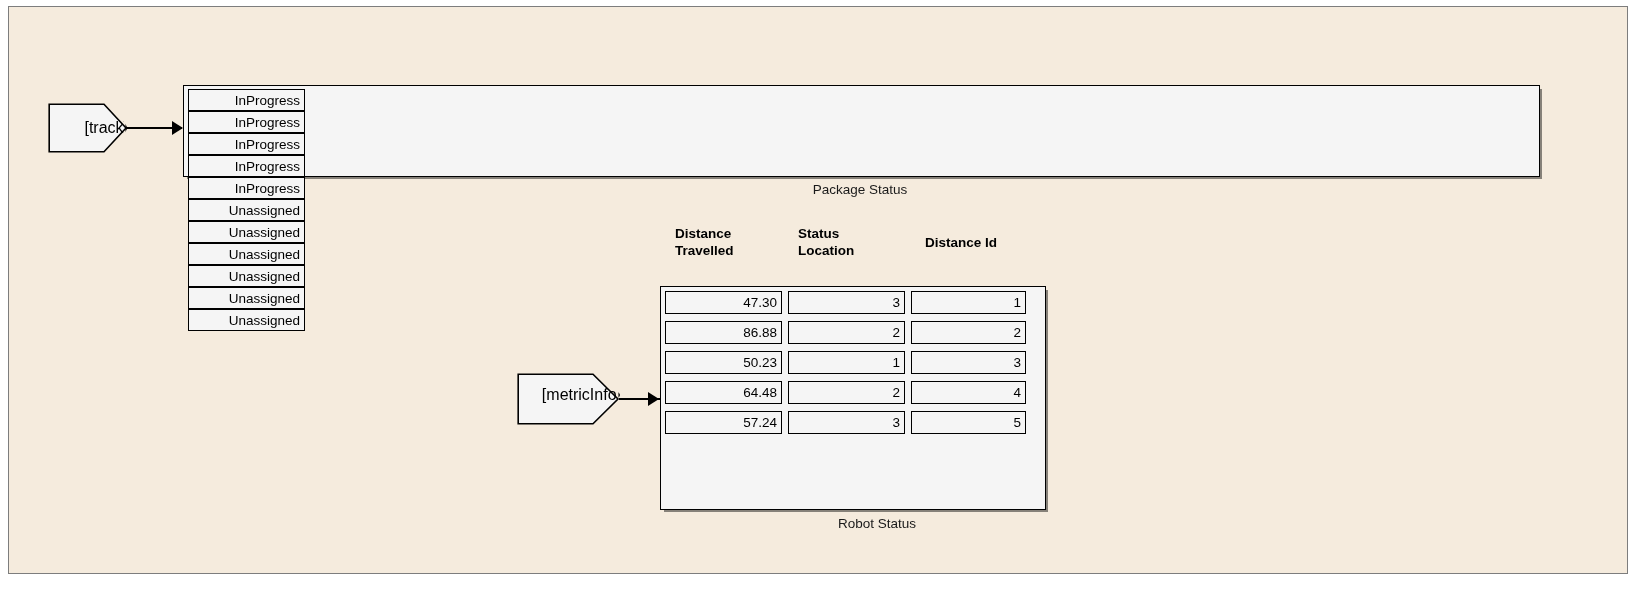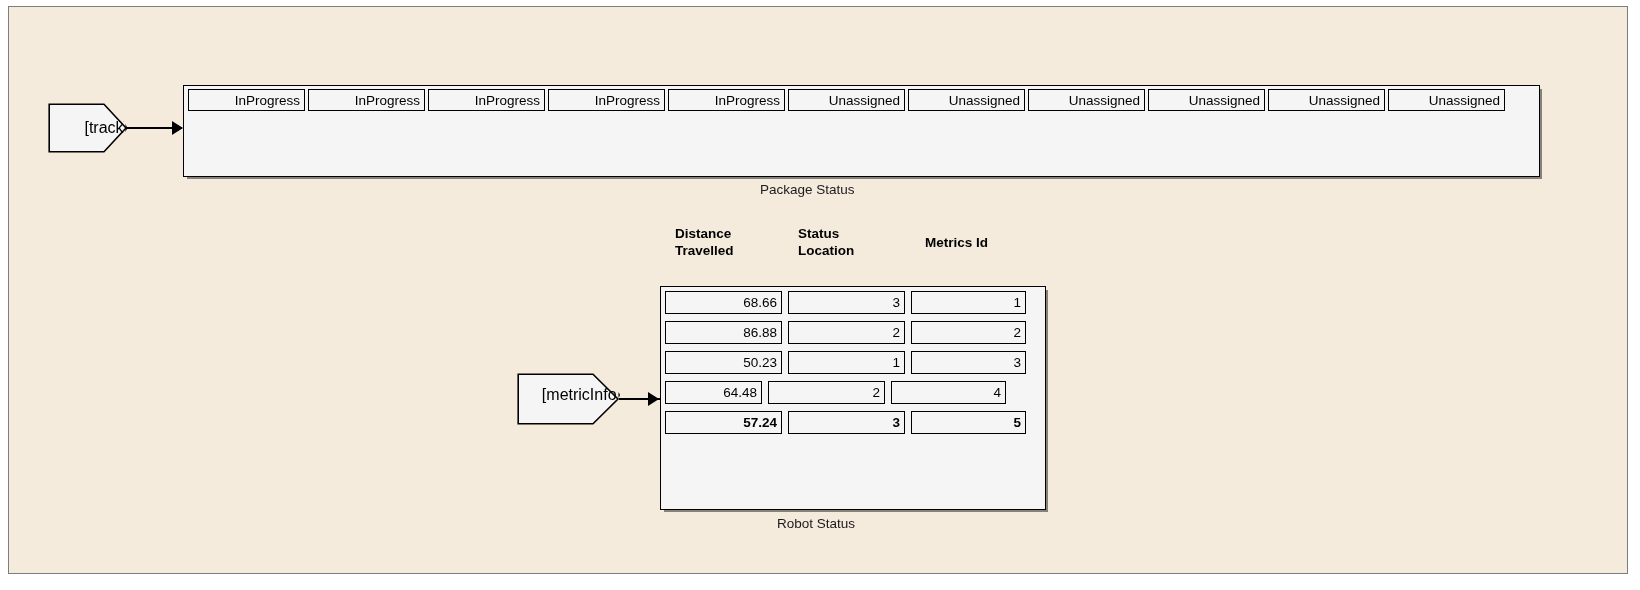--- a/index.html
+++ b/index.html
@@ -46,20 +46,21 @@
     background: #f5f5f5;
     border: 1.5px solid #000000;
     box-sizing: border-box;
     box-shadow: 3px 3px 0 -1px rgba(0,0,0,0.45);
   }
   .panel-caption {
     position: absolute;
     font-size: 13.5px;
     color: #1a1a1a;
     white-space: nowrap;
+    text-align: center;
   }
 
   
   .cellrow {
     position: absolute;
     display: flex;
   }
   .cell {
     background: #f5f5f5;
     border: 1.2px solid #000000;
@@ -90,21 +91,21 @@
     line-height: 17px;
     white-space: pre-line;
   }
   .tbl-body {
     position: absolute;
   }
   .tbl-row {
     display: flex;
     margin-bottom: 7px;
   }
-  .tbl-row:last-child { margin-bottom: 0; font-weight: bold; }
+  .tbl-row:last-child { margin-bottom: 0; }
   .tbl-row .cell { margin-right: 6px; height: 23px; }
   .tbl-row .cell:last-child { margin-right: 0; }
 
   
   .tag {
     position: absolute;
     background: #f5f5f5;
     color: #000000;
     font-size: 16px;
     display: flex;
@@ -148,21 +149,21 @@
     <polygon points="1.2,1.2 56,1.2 78,25 56,48.8 1.2,48.8" fill="#f5f5f5" stroke="#000000" stroke-width="1.6"></polygon>
   </svg>
   <div class="tag" style="left:48px; top:103px; width:80px; height:50px; filter:none; background:transparent;">
     <span>[track]</span>
   </div>
   <div class="wire" style="left:126px; top:127px; width:56px;"></div>
   <div class="arrowhead" style="left:172px; top:121px;"></div>
 
   <div class="panel" style="left:183px; top:85px; width:1357px; height:92px;"></div>
 
-  <div class="cellrow" id="status-strip" style="left:188px; top:89px;">
+  <div class="cellrow" id="status-strip" style="left:188px; top:89px;flex-direction:column;">
       <div class="cell" style="width: 117px;">InProgress</div>
       <div class="cell" style="width: 117px;">InProgress</div>
       <div class="cell" style="width: 117px;">InProgress</div>
       <div class="cell" style="width: 117px;">InProgress</div>
       <div class="cell" style="width: 117px;">InProgress</div>
       <div class="cell" style="width: 117px;">Unassigned</div>
       <div class="cell" style="width: 117px;">Unassigned</div>
       <div class="cell" style="width: 117px;">Unassigned</div>
       <div class="cell" style="width: 117px;">Unassigned</div>
       <div class="cell" style="width: 117px;">Unassigned</div>
@@ -180,41 +181,41 @@
   <div class="wire" style="left:619px; top:398px; width:42px;"></div>
   <div class="arrowhead" style="left:648px; top:392px;"></div>
 
   <div class="panel" style="left:660px; top:286px; width:386px; height:224px;"></div>
 
   <div class="tbl-headers" style="left:660px; top:225px; width:386px; height:58px;">
     <div class="tbl-head" style="left:15px; top:0px;">Distance
 Travelled</div>
     <div class="tbl-head" style="left:138px; top:0px;">Status
 Location</div>
-    <div class="tbl-head" style="left:265px; top:9px;">Metrics Id</div>
+    <div class="tbl-head" style="left:265px; top:9px;">Distance Id</div>
   </div>
 
   <div class="tbl-body" id="robot-rows" style="left:665px; top:291px;">
       <div class="tbl-row">
-        <div class="cell" style="width: 117px;">68.66</div>
+        <div class="cell" style="width: 117px;">47.30</div>
         <div class="cell" style="width: 117px;">3</div>
         <div class="cell" style="width: 115px;">1</div>
       </div>
       <div class="tbl-row">
         <div class="cell" style="width: 117px;">86.88</div>
         <div class="cell" style="width: 117px;">2</div>
         <div class="cell" style="width: 115px;">2</div>
       </div>
       <div class="tbl-row">
         <div class="cell" style="width: 117px;">50.23</div>
         <div class="cell" style="width: 117px;">1</div>
         <div class="cell" style="width: 115px;">3</div>
       </div>
       <div class="tbl-row">
-        <div class="cell" style="width: 97px;">64.48</div>
+        <div class="cell" style="width: 117px;">64.48</div>
         <div class="cell" style="width: 117px;">2</div>
         <div class="cell" style="width: 115px;">4</div>
       </div>
       <div class="tbl-row">
         <div class="cell" style="width: 117px;">57.24</div>
         <div class="cell" style="width: 117px;">3</div>
         <div class="cell" style="width: 115px;">5</div>
       </div>
     </div>
 

